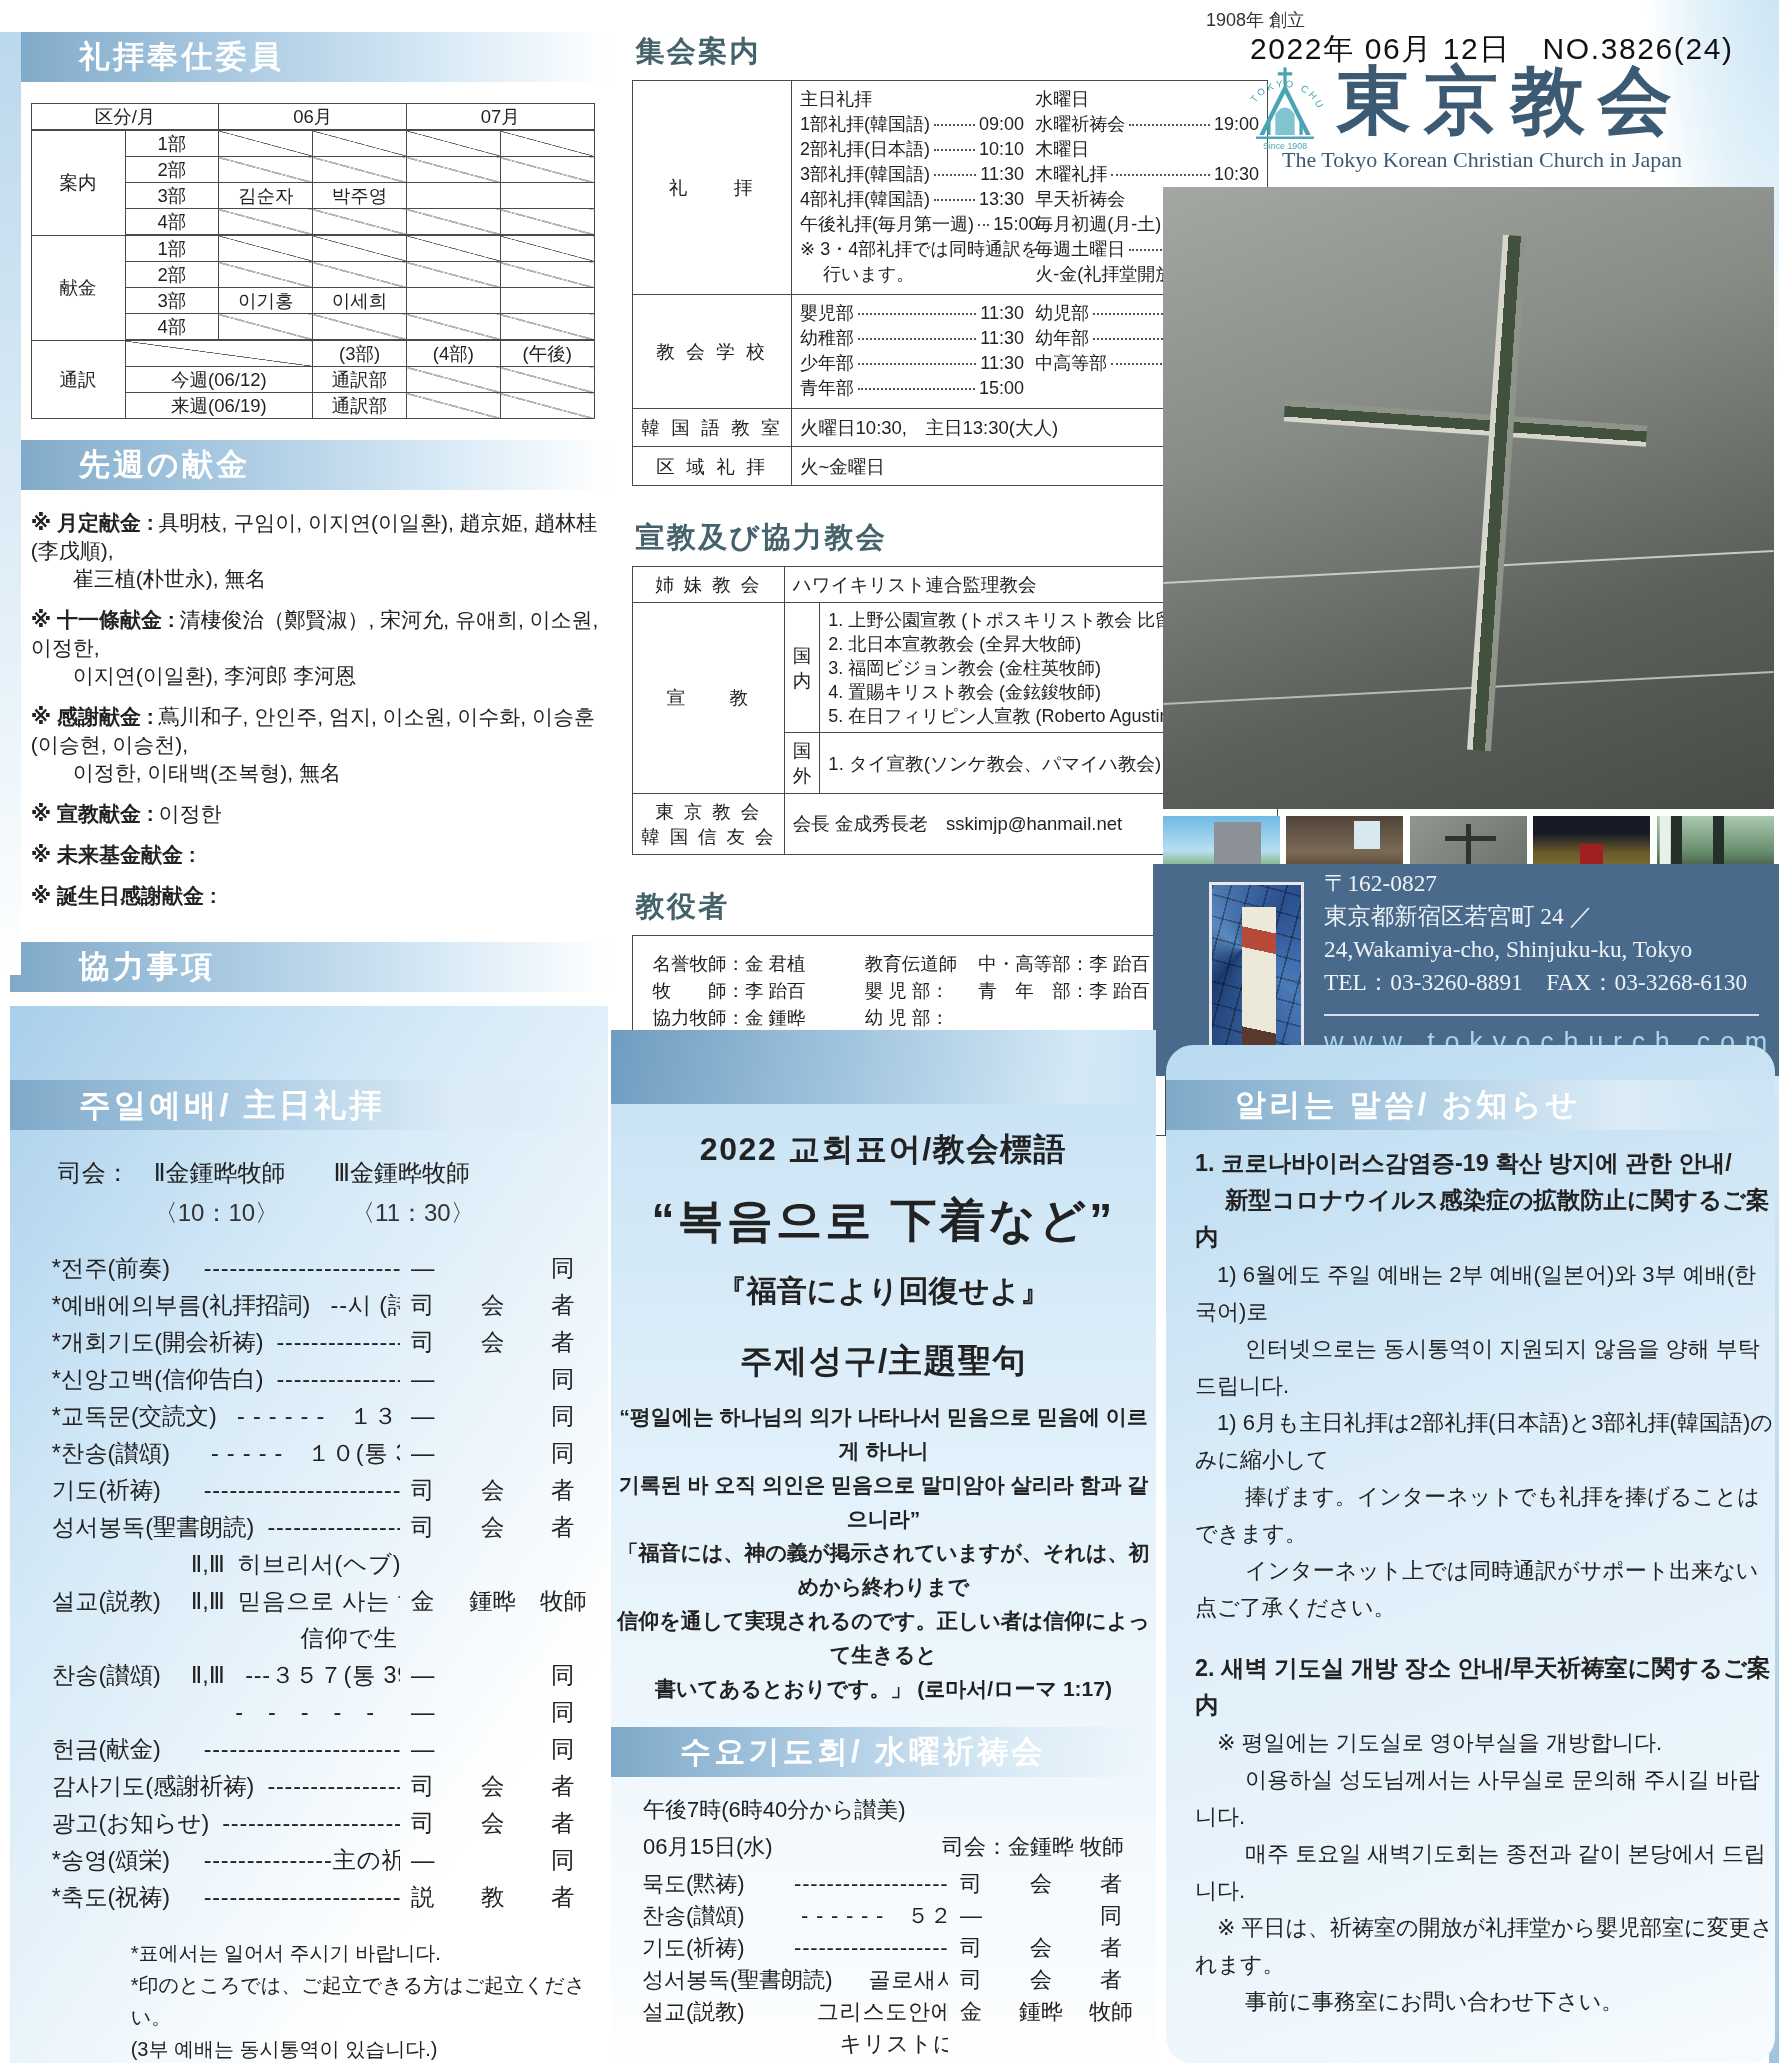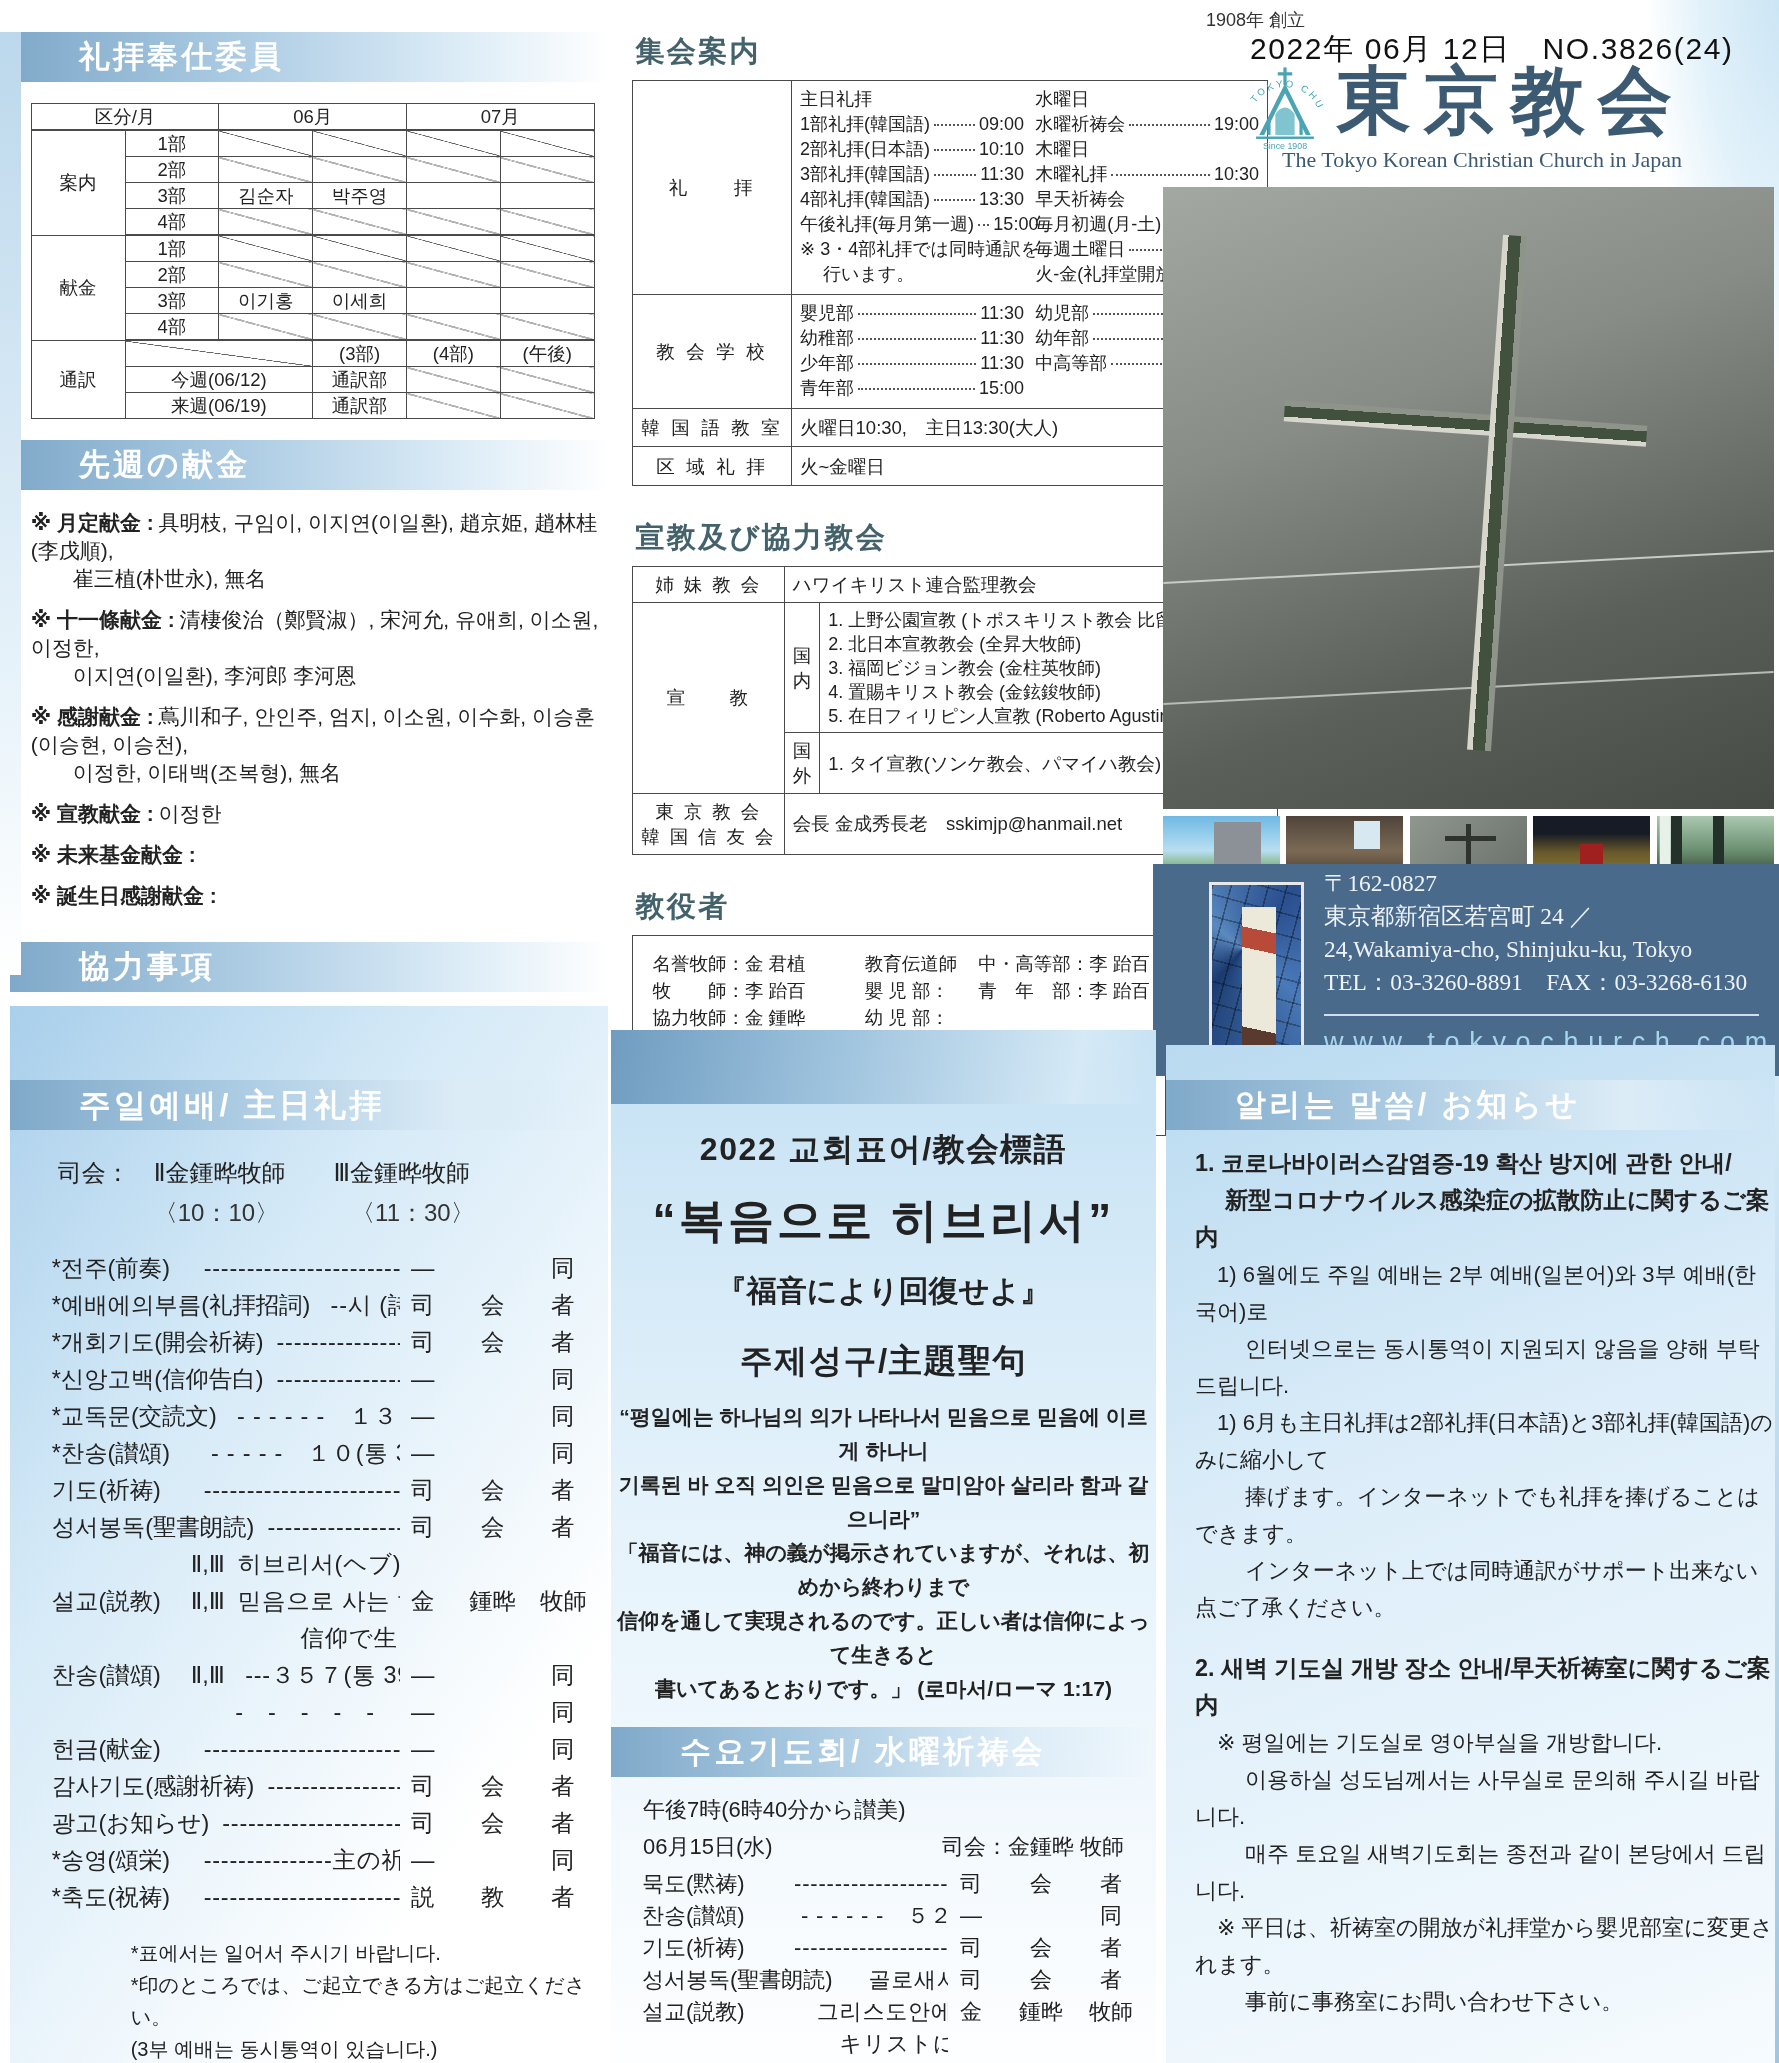--- a/index.html
+++ b/index.html
@@ -15,21 +15,21 @@
   .panel-tl{position:absolute;left:9.7px;top:32px;width:600px;}
   .panel-tl::before{content:"";position:absolute;left:-9.7px;top:0;width:21px;height:943px;
         background:linear-gradient(180deg,#bcd8ec,#e8f3fa 70%,#fff);}
   .panel-tm{position:absolute;left:629px;top:32px;width:524px;}
   .panel-tr{position:absolute;left:1153px;top:0;width:627px;height:1080px;}
   .panel-bl{position:absolute;left:9.7px;top:1006px;width:598px;height:1058px;
         background:linear-gradient(125deg,#a9cfeb 0%,#d4e9f7 32%,#ffffff 78%);}
   .panel-bm{position:absolute;left:611px;top:1030px;width:545px;height:1033px;
         background:linear-gradient(180deg,#c5e1f4 0%,#e4f2fb 45%,#fdfeff 100%);}
   .panel-br{position:absolute;left:1166px;top:1045px;width:609px;height:1019px;
-        background:linear-gradient(160deg,#b9daf0 0%,#dcedf9 40%,#f6fbfe 100%);}
+        background:linear-gradient(160deg,#b9daf0 0%,#dcedf9 40%,#f6fbfe 100%);border-radius:27px;}
   .swoosh{position:absolute;left:1628px;top:0;width:152px;height:532px;
         background:radial-gradient(130% 105% at 105% -5%,#c8e3f4 0%,#e3f2fa 45%,rgba(255,255,255,0) 72%);}
   .edge-strip{position:absolute;right:0;top:1072px;width:11.3px;height:992px;
         background:linear-gradient(180deg,#d4e9f7,#9fc6e1);}
   
   table.ct{border-collapse:collapse;margin:21px 8px 0 21px;table-layout:fixed;width:564px;}
   table.ct td{border:1.6px solid #4a4a4a;font-size:18.5px;height:23.4px;text-align:center;
         padding:0 3.2px;overflow:hidden;white-space:nowrap;}
   table.ct .thick-b{border-bottom-width:2.4px;}
   table.ct td.diag{background:linear-gradient(to top right,transparent 48.8%,#666 48.8%,#666 50.6%,transparent 50.6%);}
@@ -685,21 +685,21 @@
     <div class="pre">*표에서는 일어서 주시기 바랍니다.</div>
         <div class="pre">*印のところでは、ご起立できる方はご起立ください。</div>
         <div class="pre">(3부 예배는 동시통역이 있습니다.)</div>
       </div>
   </div>
 
   <div class="panel-bm">
     <div class="band-top"></div>
     <div class="motto">
       <div class="motto-h">2022 교회표어/教会標語</div>
-      <div class="motto-ko">“복음으로 히브리서”</div>
+      <div class="motto-ko">“복음으로 下着など”</div>
       <div class="motto-ja">『福音により回復せよ』</div>
       <div class="verse-h">주제성구/主題聖句</div>
       <div class="verse">
 
       <div>“평일에는 하나님의 의가 나타나서 믿음으로 믿음에 이르게 하나니</div>
           <div>기록된 바 오직 의인은 믿음으로 말미암아 살리라 함과 같으니라”</div>
           <div>「福音には、神の義が掲示されていますが、それは、初めから終わりまで</div>
           <div>信仰を通して実現されるのです。正しい者は信仰によって生きると</div>
           <div>書いてあるとおりです。」 (로마서/ローマ 1:17)</div>
         </div>

